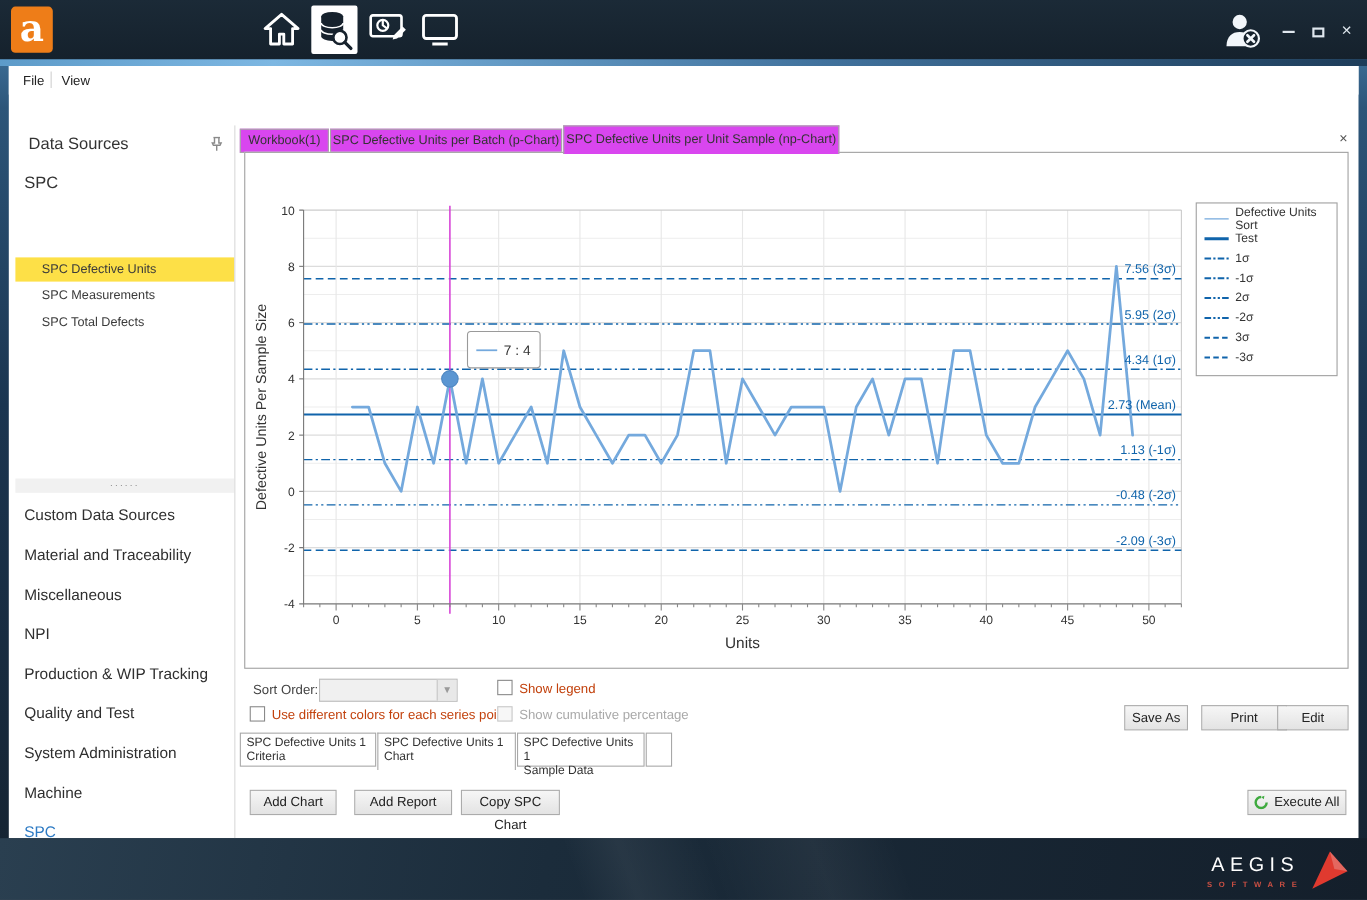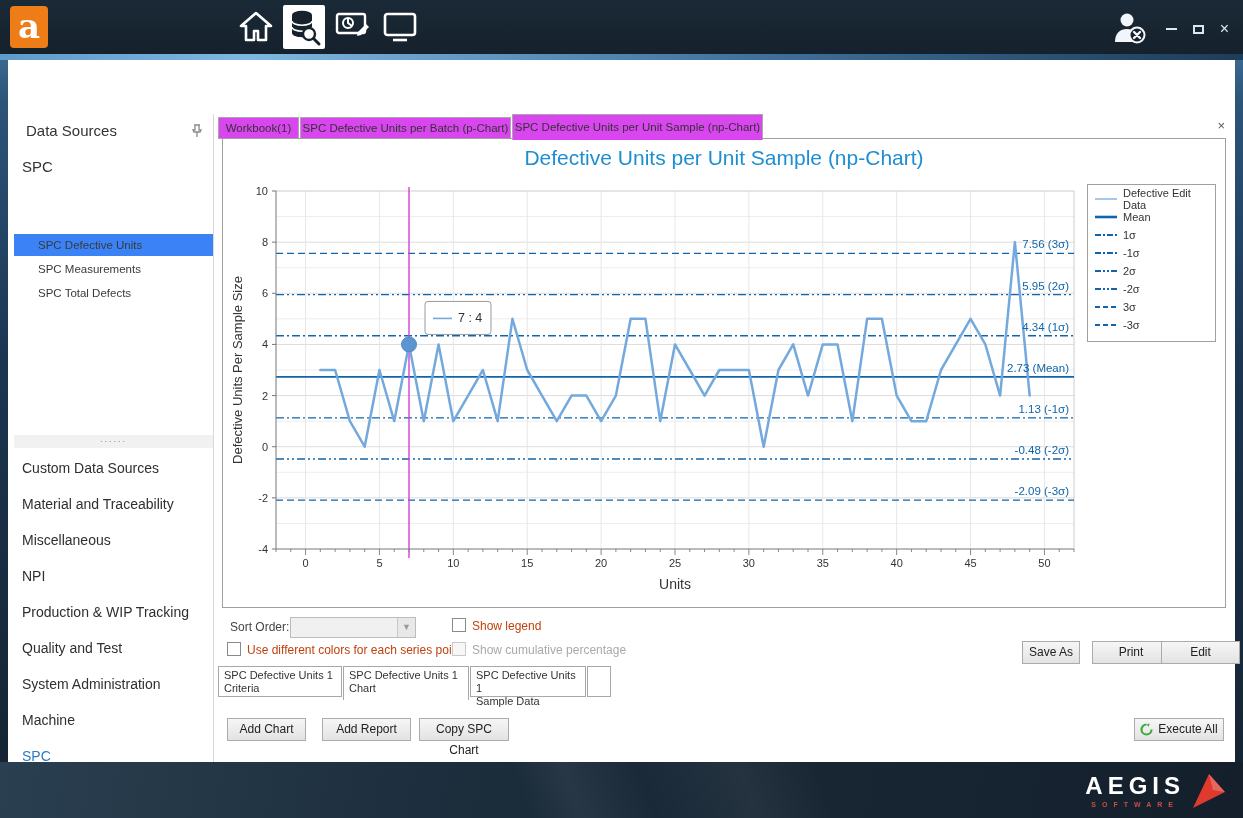--- a/index.html
+++ b/index.html
@@ -36,21 +36,21 @@
   .frame-strip { position:absolute; left:0; top:54px; width:1243px; height:6px;
     background: linear-gradient(90deg,#5d9bc9 0%,#7db7e2 20%,#41729d 60%,#1d3c59 100%); }
 
   
   .footer { position:absolute; left:0; top:762px; width:1243px; height:56px;
     background: linear-gradient(100deg,#2a3f50 0%,#1b2c3b 40%,#141f2b 100%); }
   .footer-streaks { position:absolute; inset:0;
     background: linear-gradient(70deg, transparent 42%, rgba(255,255,255,0.06) 46%, transparent 52%, rgba(255,255,255,0.05) 60%, transparent 66%); }
   .aegis { position:absolute; right:16px; top:8px; display:flex; align-items:center; gap:6px; }
   .aegis-text { text-align:center; }
-  .aegis-name { color:#fff; font-size:24px; font-weight:bold; letter-spacing:5px; line-height:26px; }
+  .aegis-name { color:#fff; font-size:18px; font-weight:normal; letter-spacing:5px; line-height:26px; }
   .aegis-sub { color:#c94f43; font-size:7px; font-weight:bold; letter-spacing:6px; margin-top:2px; }
 
   
   .content { position:absolute; left:8px; top:60px; width:1227px; height:702px; background:#fff; }
 
   .menubar { position:absolute; left:0; top:0; width:100%; height:26px; background:#fff; }
   .menu-item { position:absolute; top:6px; font-size:12px; color:#222; cursor:default; }
   .menu-file { left:13px; }
   .menu-file .label::first-letter { text-decoration: underline; }
   .menu-sep { position:absolute; left:38px; top:5px; width:1px; height:15px; background:#d0d0d0; }
@@ -62,21 +62,21 @@
   .tool-label { position:absolute; top:7px; font-size:12px; color:#222; }
   .tool-icon { position:absolute; top:5px; width:16px; height:16px; }
 
   
   .sidebar { position:absolute; left:6px; top:54px; width:199px; height:512px; background:#fff;text-decoration:underline; }
   .sb-header { position:absolute; left:12px; top:8px; font-size:15px; color:#333; }
   .pin-icon { position:absolute; right:10px; top:10px; width:12px; height:14px; }
   .sb-group { position:absolute; left:8px; top:44px; font-size:15px; color:#333; }
   .sb-item { position:absolute; left:0; width:199px; height:22px; font-size:11.5px; color:#3a3a3a;
     line-height:22px; padding-left:24px; cursor:default; }
-  .sb-item.selected { background:#3b82f6; }
+  .sb-item.selected { background:#fde047; }
   .sb-splitter { position:absolute; left:0; top:321px; width:199px; height:13px; background:#f1f1f1;
     color:#8a8a8a; font-size:9px; letter-spacing:2px; text-align:center; line-height:9px; }
   .sb-cat { position:absolute; left:8px; font-size:14px; color:#2f2f2f; cursor:default; }
   .sb-cat.active { color:#2e7bc4; }
   .sb-bottom { position:absolute; left:0; top:664px; width:199px; height:24px; }
   .cube { position:absolute; top:3px; width:15px; height:15px; }
   .sb-chevron { position:absolute; right:8px; top:4px; color:#8a8a8a; font-size:13px; }
 
   .v-divider { position:absolute; left:205px; top:54px; width:1px; height:648px; background:#d9d9d9; }
 
@@ -167,20 +167,25 @@
     <span class="win-min"></span>
     <span class="win-max"></span>
     <span class="win-close">×</span>
   </div>
 </div>
 
 <div class="frame-strip"></div>
 
 <div class="content">
 
+  <div class="menubar">
+    <div class="menu-item menu-file"><span class="label">File</span></div>
+    <div class="menu-sep"></div>
+    <div class="menu-item menu-view"><span class="label">View</span></div>
+  </div>
 
 
   <div class="sidebar">
     <div class="sb-header">Data Sources</div>
     <div class="pin-icon">
       <svg viewBox="0 0 12 14">
           <path d="M3 1 h6 M4 1 v5 h-2 l1 2 h6 l1-2 h-2 V1 M6 8 v5" stroke="#8a8a8a" stroke-width="1.3" fill="none"></path>
         </svg>
     </div>
     <div class="sb-group">SPC</div>
@@ -220,21 +225,20 @@
   <div class="v-divider"></div>
 
   <div id="doc-tabs">
       <div class="doc-tab" style="left: 210px; width: 81px;">Workbook(1)</div>
       <div class="doc-tab" style="left: 292px; width: 211px;">SPC Defective Units per Batch (p-Chart)</div>
       <div class="doc-tab active" style="left: 504px; width: 251px;">SPC Defective Units per Unit Sample (np-Chart)</div>
     </div>
   <div class="tabs-close">×</div>
 
   <div class="panel">
-    <div class="chart-title">Defective Units per Unit Sample (np-Chart)</div>
     <svg id="chart-svg" width="852" height="412">
         <line x1="48" y1="339.42857142857144" x2="846" y2="339.42857142857144" stroke="#ededed"></line>
         <line x1="48" y1="313.85714285714283" x2="846" y2="313.85714285714283" stroke="#dcdcdc"></line>
         <line x1="48" y1="288.2857142857143" x2="846" y2="288.2857142857143" stroke="#ededed"></line>
         <line x1="48" y1="262.7142857142857" x2="846" y2="262.7142857142857" stroke="#dcdcdc"></line>
         <line x1="48" y1="237.14285714285714" x2="846" y2="237.14285714285714" stroke="#ededed"></line>
         <line x1="48" y1="211.57142857142858" x2="846" y2="211.57142857142858" stroke="#dcdcdc"></line>
         <line x1="48" y1="186" x2="846" y2="186" stroke="#ededed"></line>
         <line x1="48" y1="160.42857142857142" x2="846" y2="160.42857142857142" stroke="#dcdcdc"></line>
         <line x1="48" y1="134.85714285714286" x2="846" y2="134.85714285714286" stroke="#ededed"></line>
@@ -362,27 +366,27 @@
           <rect x="197" y="117.42857142857142" width="66" height="33" rx="3" fill="#fff" stroke="#9a9a9a"></rect>
           <line x1="205" y1="134.42857142857142" x2="224" y2="134.42857142857142" stroke="#74a9dd" stroke-width="1.6"></line>
           <text x="230" y="138.42857142857142" fill="#333" font-size="12.5">7 : 4</text>
         </g>
       </svg>
     <div class="legend" id="legend">
         <div class="legend-row">
           <svg width="24" height="10">
             <line x1="1" y1="5" x2="23" y2="5" stroke="#74a9dd" stroke-width="1.3" stroke-dasharray=""></line>
           </svg>
-          <span class="legend-label">Defective Edit Data</span>
+          <span class="legend-label">Defective Units Sort</span>
         </div>
         <div class="legend-row">
           <svg width="24" height="10">
             <line x1="1" y1="5" x2="23" y2="5" stroke="#1064ab" stroke-width="2.6" stroke-dasharray=""></line>
           </svg>
-          <span class="legend-label">Mean</span>
+          <span class="legend-label">Test</span>
         </div>
         <div class="legend-row">
           <svg width="24" height="10">
             <line x1="1" y1="5" x2="23" y2="5" stroke="#1064ab" stroke-width="1.8" stroke-dasharray="6,2,2,2"></line>
           </svg>
           <span class="legend-label">1σ</span>
         </div>
         <div class="legend-row">
           <svg width="24" height="10">
             <line x1="1" y1="5" x2="23" y2="5" stroke="#1064ab" stroke-width="1.8" stroke-dasharray="6,2,2,2"></line>
@@ -422,21 +426,21 @@
     <span class="dd-btn">▼</span>
   </div>
   <div class="checkbox" style="left:444px; top:558px;"></div>
   <div class="cb-label" style="left:464px; top:559px;">Show legend</div>
   <div class="checkbox" style="left:219px; top:582px;"></div>
   <div class="cb-label" style="left:239px; top:583px;">Use different colors for each series point</div>
   <div class="checkbox disabled" style="left:444px; top:582px;"></div>
   <div class="cb-label disabled" style="left:464px; top:583px;">Show cumulative percentage</div>
   <div class="btn" style="left:1014px; top:581px; width:58px;">Save As</div>
   <div class="btn" style="left:1084px; top:581px; width:78px;">Print</div>
-  <div class="btn" style="left:1153px; top:581px; width:79px;">Edit</div>
+  <div class="btn" style="left:1153px; top:581px; width:65px;">Edit</div>
 
   <div id="sub-tabs">
       <div class="sub-tab" style="left: 210px; width: 124px;">
         <div>SPC Defective Units 1</div>
         <div>Criteria</div>
       </div>
       <div class="sub-tab active" style="left: 335px; width: 126px;">
         <div>SPC Defective Units 1</div>
         <div>Chart</div>
       </div>

